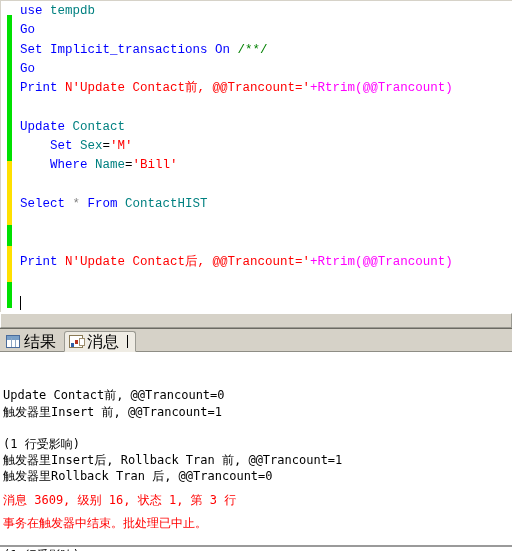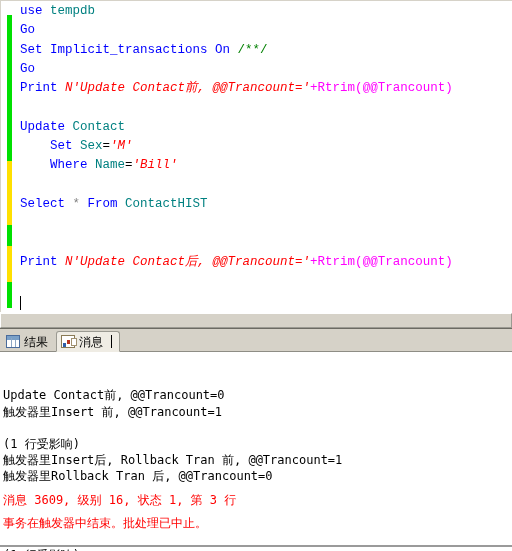--- a/index.html
+++ b/index.html
@@ -69,21 +69,21 @@
     padding-top: 1px;
     overflow: hidden;
   }
   .code-line {
     height: 19.3px;
     white-space: pre;
     padding-left: 5px;
   }
   .tok-kw   { color: #0000ff; }
   .tok-id   { color: #008080; }
-  .tok-str  { color: #ff0000; font-style: italic; }
+  .tok-str  { color: #ff0000; }
   .tok-fn   { color: #ff00ff; }
   .tok-cmt  { color: #008000; }
   .tok-plain{ color: #000000; }
   .tok-op   { color: #808080; }
 
   
   .caret-line {
     position: absolute;
     left: 19px;
     bottom: 2px;
@@ -154,21 +154,21 @@
     border-bottom: 1px solid #efece4;
     border-top-left-radius: 3px;
     border-top-right-radius: 3px;
     height: 21px;
     margin-bottom: -1px;
     position: relative;
     z-index: 2;
   }
   .tab-label {
     font-family: "DejaVu Sans", "Liberation Sans", sans-serif;
-    font-size: 12px;
+    font-size: 16px;
     line-height: 14px;
   }
   .tab-caret {
     width: 1px;
     height: 13px;
     background: #000;
     margin-left: 4px;
     align-self: center;
   }
 

